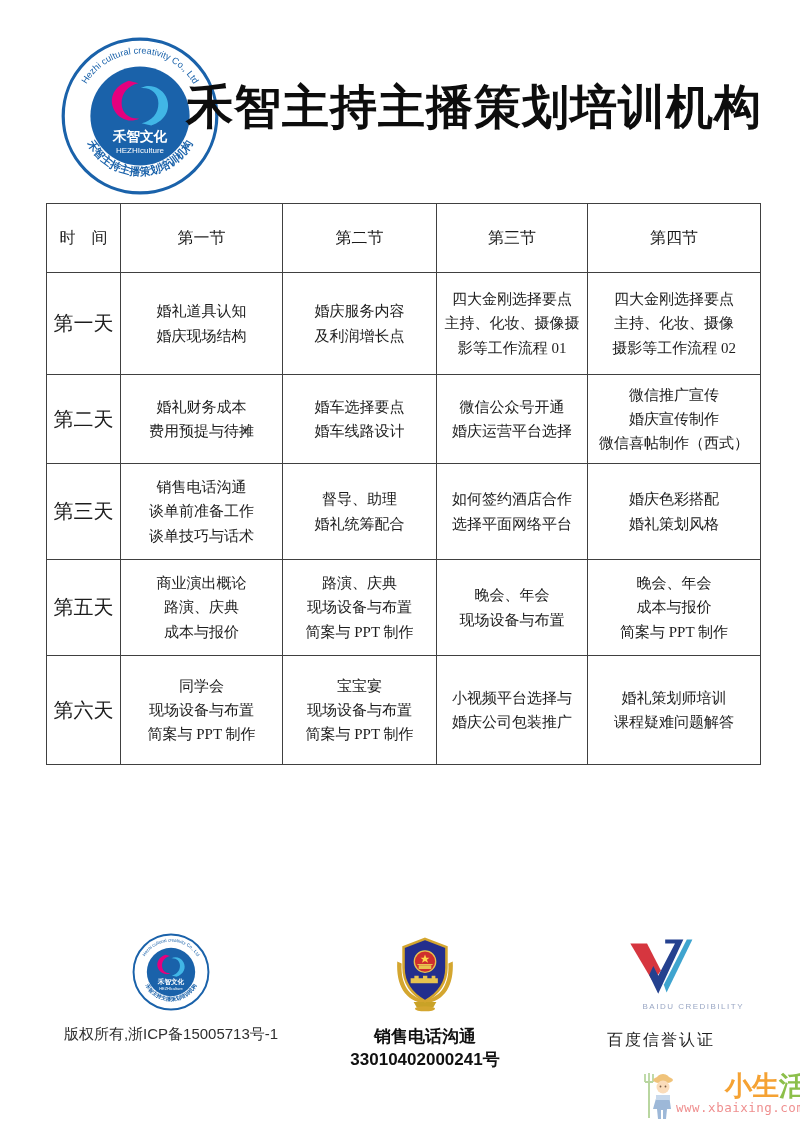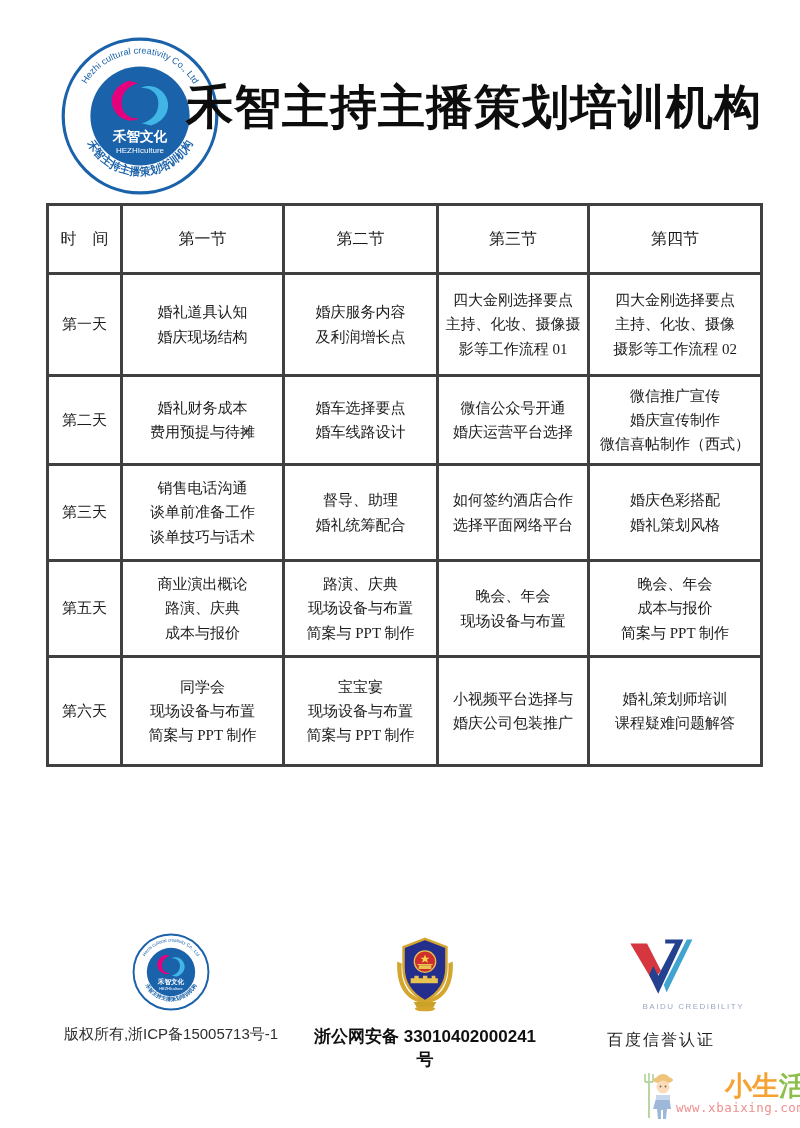--- a/index.html
+++ b/index.html
@@ -18,25 +18,25 @@
     font-family:"Liberation Serif", serif; white-space:nowrap;
   }
 
   
   table.course {
     position:absolute; left:46px; top:203px; width:714px;
     border-collapse:collapse; table-layout:fixed;
     font-family:"Liberation Serif", serif;
   }
   table.course td, table.course th {
-    border:3px solid #404040; text-align:center; vertical-align:middle;
+    border:1px solid #404040; text-align:center; vertical-align:middle;
     font-weight:400; color:#1c1c1c; padding:2px 4px;
   }
   table.course th { font-size:16px; }
-  td.day { font-size:15px; }
+  td.day { font-size:20px; }
   td.cell { font-size:15px; line-height:1.62; white-space:pre-line; }
   tr.r0 { height:69px; }
   tr.r1 { height:102px; }
   tr.r2 { height:89px; }
   tr.r3 { height:96px; }
   tr.r4 { height:92px; }
   tr.r5 { height:96px; }
   tr.r6 { height:109px; }
 
   
@@ -216,21 +216,21 @@
       <path d="M60,117 C28,112 14,88 16,50 L23,53 C21,85 34,106 60,111 Z" fill="#d4a62f"></path>
       <path d="M60,117 C92,112 106,88 104,50 L97,53 C99,85 86,106 60,111 Z" fill="#d4a62f"></path>
       <path d="M42,114 h36 l-5,9 h-26 z" fill="#c9a227"></path>
       <ellipse cx="60" cy="125" rx="16" ry="4" fill="#d4a62f"></ellipse>
       <path d="M60,14 L94,27 L94,60 C94,85 80,102 60,113 C40,102 26,85 26,60 L26,27 Z" fill="#232e8d" stroke="#d4a62f" stroke-width="4"></path>
       <circle cx="60" cy="50" r="17" fill="#cf2e2e" stroke="#e8c34f" stroke-width="2"></circle>
       <polygon points="60,39 62,44 67,44 63,47 65,52 60,49 55,52 57,47 53,44 58,44" fill="#ffd54a"></polygon>
       <path d="M50,56 h20 v6 h-20 z M48,54 h24 v1.6 h-24 z" fill="#e8c34f"></path>
       <path d="M38,76 h6 v-4 h7 v4 h7 v-4 h7 v4 h7 v-4 h6 v4 h4 v8 h-44 z" fill="#e8c34f" transform="translate(0,2) scale(0.98)"></path>
     </svg>
-    <div class="caption">浙公网安备 33010402000241号</div>
+    <div class="caption">销售电话沟通 33010402000241号</div>
   </div>
 
   <div class="footer-block fb-right">
     <svg width="72" height="60" viewBox="0 0 100 86">
       <polygon points="6,8 30,8 50,47 38,62" fill="#d6363f"></polygon>
       <polygon points="56,2 82,2 46,80 33,53 39,40 46,54 70,8 56,8" fill="#24418f"></polygon>
       <polygon points="87,2 95,2 58,78 54,67" fill="#3fa4cf"></polygon>
     </svg>
     <div class="baidu-en">BAIDU CREDIBILITY</div>
     <div class="baidu-cert">百度信誉认证</div>

